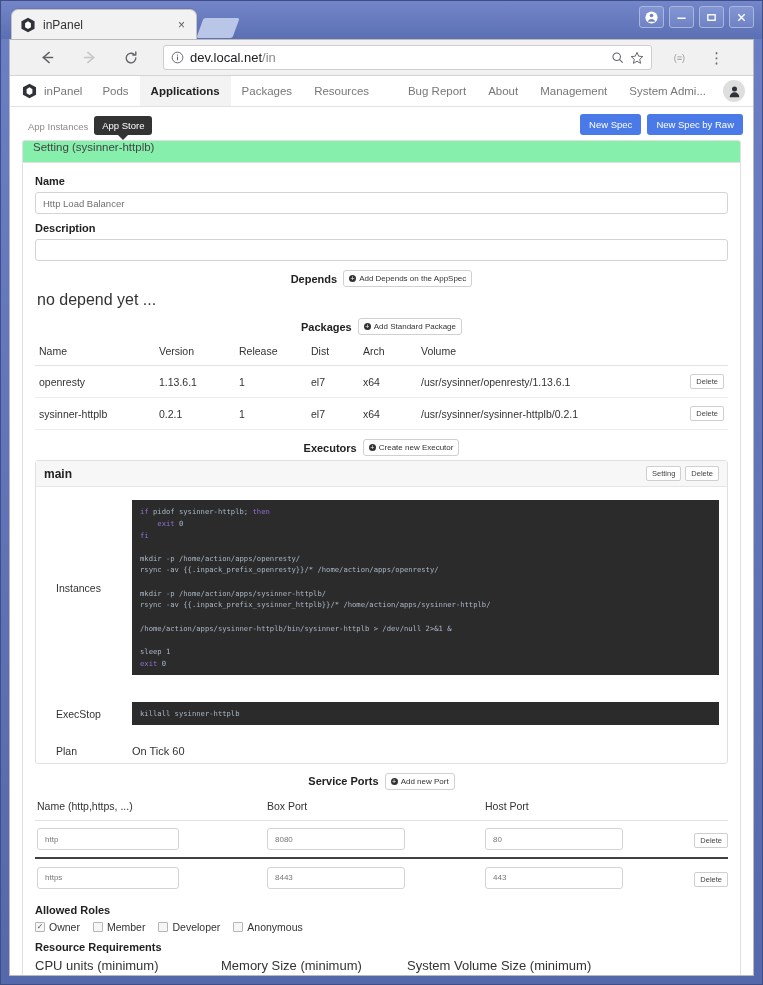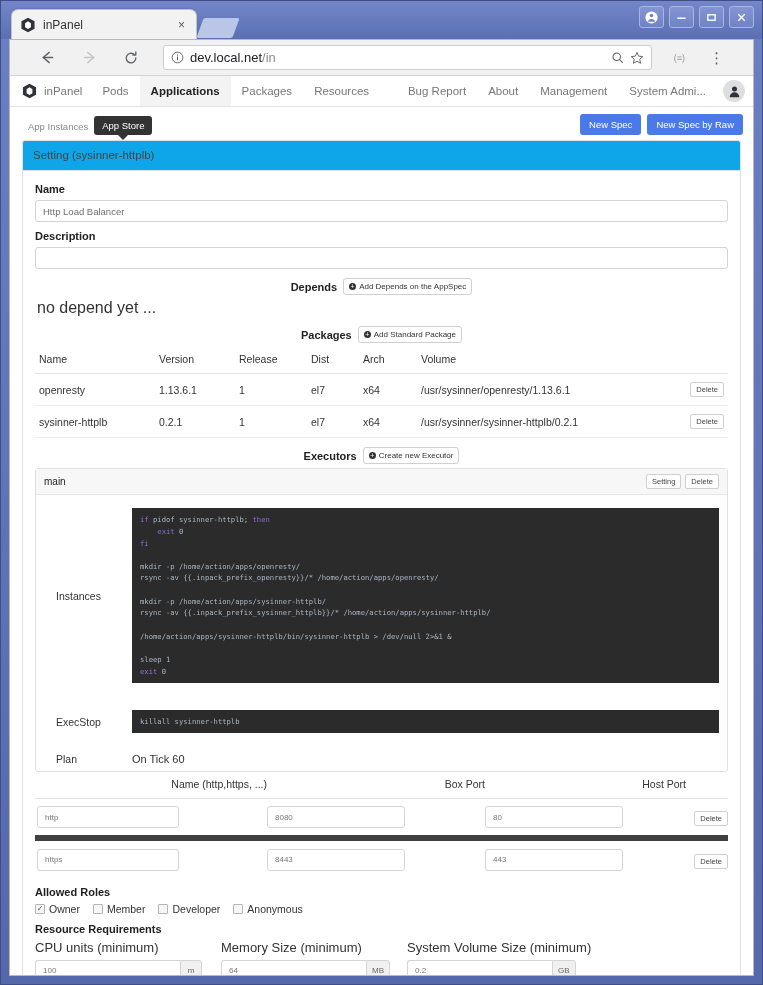--- a/index.html
+++ b/index.html
@@ -174,22 +174,22 @@
   }
 
   
   .content {
     flex: 1; overflow: hidden;
     padding: 0 12px;
     display: flex; flex-direction: column;
   }
   .panel-title {
     font-size: 11.5px; color: #444;
-    padding: 8px 10px 9px 10px;
-    background: #0ea5e9;
+    padding: 0 10px 9px 10px;
+    background: #86efac;
     border: 1px solid #e0e0e0;
     border-bottom: none;
     border-radius: 3px 3px 0 0;
   }
   .panel-body {
     border: 1px solid #e0e0e0;
     border-radius: 0 0 3px 3px;
     padding: 10px 12px 14px 12px;
     background: #ffffff;
   }
@@ -250,47 +250,47 @@
   }
   .td-right { text-align: right; width: 40px; }
 
   
   .exec-box { border: 1px solid #e0e0e0; border-radius: 3px; }
   .exec-head {
     background: #f7f7f7; border-bottom: 1px solid #e6e6e6;
     padding: 5px 8px;
     display: flex; align-items: center;
   }
-  .exec-name { font-size: 10px; font-weight: normal; color: #222; flex: 1; }
+  .exec-name { font-size: 12px; font-weight: bold; color: #222; flex: 1; }
   .exec-head .btn-del { margin-left: 4px; }
   .exec-row { display: flex; align-items: center; padding: 6px 8px; }
   .exec-row .k {
     width: 88px; flex: 0 0 88px;
     font-size: 10.5px; color: #333; text-align: left; padding-left: 12px;
   }
   .exec-row .v { flex: 1; }
   .code {
     background: #2b2b2b; color: #a9b7c6;
     font-family: "DejaVu Sans Mono", monospace;
     font-size: 7.2px; line-height: 1.62;
     padding: 6px 8px;
     white-space: pre;
     overflow: hidden;
   }
   .code .kw { color: #8f70d0; }
   .plan-val { font-size: 11px; color: #333; }
 
   
   .ports-head { display: flex; padding: 6px 0 8px 0; border-bottom: 1px solid #e2e2e2; }
-  .ports-head div { font-size: 10.5px; color: #333; text-align: right; }
+  .ports-head div { font-size: 10.5px; color: #333; }
   .col-a { width: 232px; flex: 0 0 232px; padding-left: 2px; }
   .col-b { width: 218px; flex: 0 0 218px; }
   .col-c { flex: 1; }
   .col-d { width: 42px; flex: 0 0 42px; text-align: right; }
-  .port-row { display: flex; align-items: center; padding: 7px 0; border-bottom: 6px solid #404040; }
+  .port-row { display: flex; align-items: center; padding: 7px 0; border-bottom: 2px solid #404040; }
   .port-row .pi { height: 22px; border: 1px solid #d4d4d4; border-radius: 3px;
     font-size: 8px; color: #777; padding: 0 7px; background:#fff;
     font-family: "Liberation Sans", sans-serif; }
   .col-a .pi { width: 142px; }
   .col-b .pi { width: 138px; }
   .col-c .pi { width: 138px; }
 
   
   .roles { display: flex; align-items: center; gap: 13px; margin-top: 4px; }
   .role { display: inline-flex; align-items: center; gap: 4px; font-size: 10.5px; color: #333; }
@@ -556,20 +556,27 @@
               <div class="v">
                 <pre class="code">killall sysinner-httplb</pre>
               </div>
             </div>
             <div class="exec-row">
               <div class="k">Plan</div>
               <div class="v plan-val">On Tick 60</div>
             </div>
           </div>
 
+          <div class="inline-label">
+            <span class="txt">Service Ports</span>
+            <button class="btn-ghost">
+              <span class="plus-dot">+</span>
+              <span>Add new Port</span>
+            </button>
+          </div>
 
           <div class="ports-head">
             <div class="col-a">Name (http,https, ...)</div>
             <div class="col-b">Box Port</div>
             <div class="col-c">Host Port</div>
             <div class="col-d"></div>
           </div>
 
           <div class="port-row">
             <div class="col-a"><input class="pi" value="http" style=""></div>

